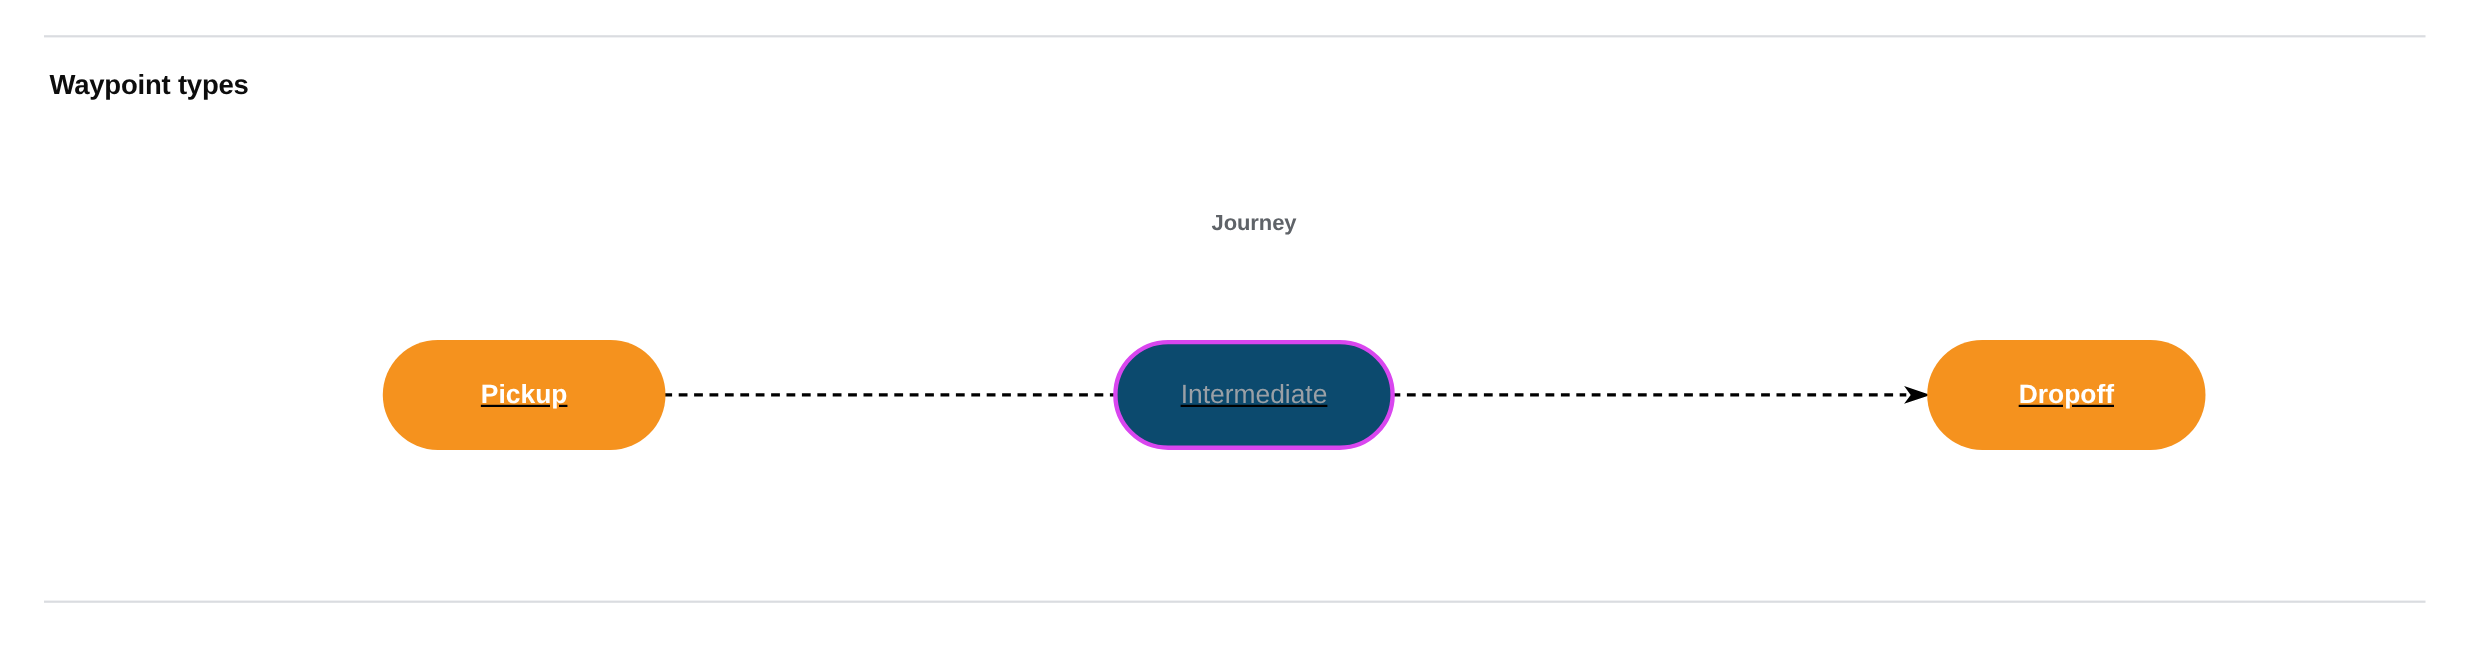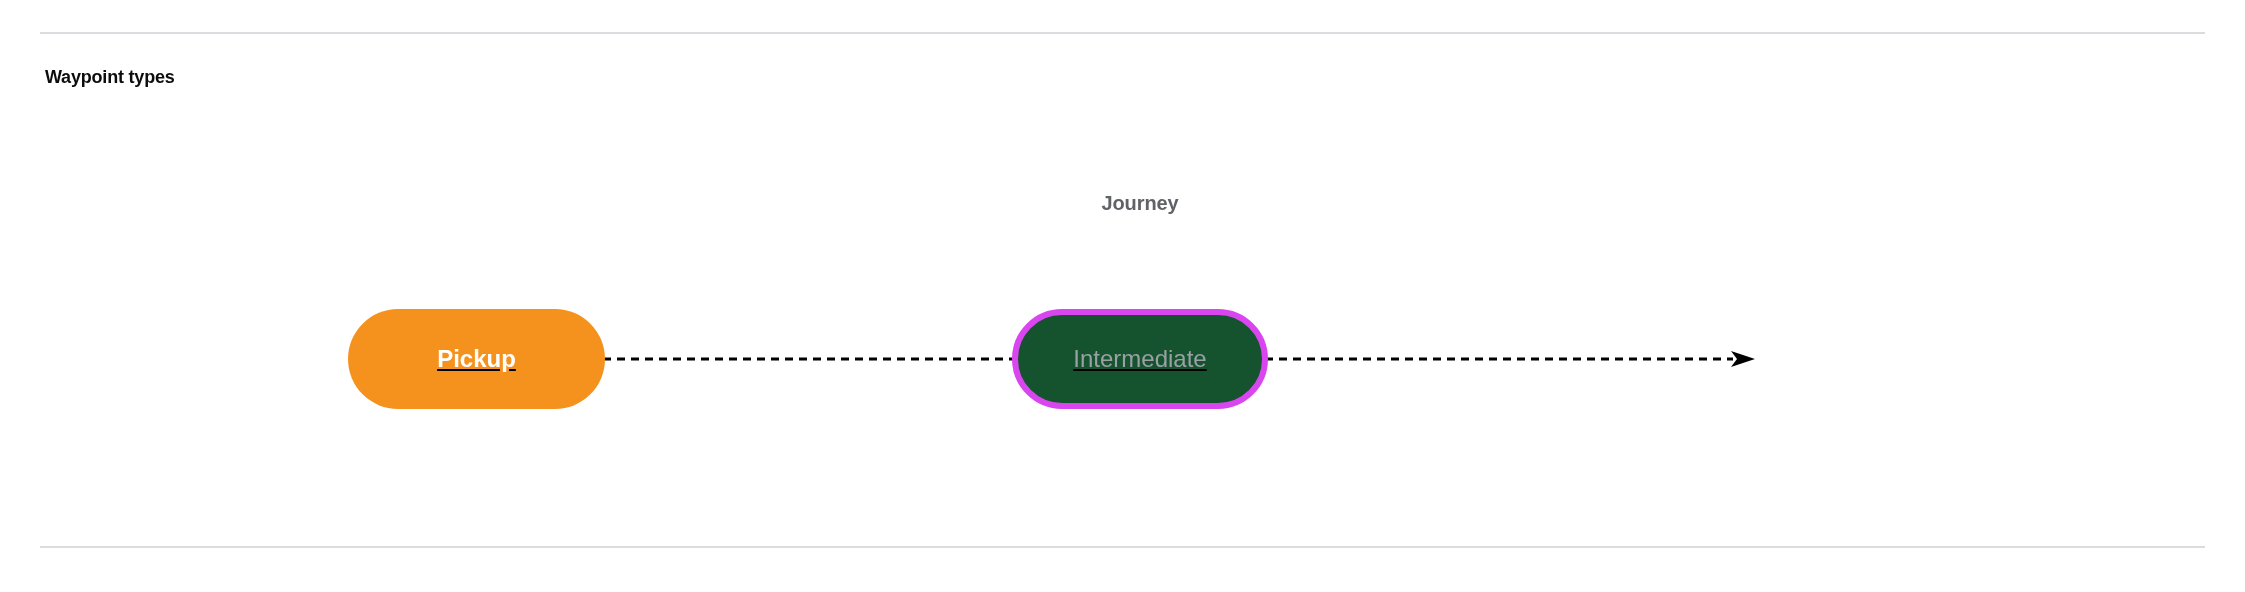--- a/index.html
+++ b/index.html
@@ -28,21 +28,21 @@
     background: #dadce0;
   }
   .divider.top    { top: 32px; }
   .divider.bottom { top: 546px; }
 
   
   .section-title {
     position: absolute;
     left: 45px;
     top: 60px;
-    font-size: 18px;
+    font-size: 25px;
     font-weight: 700;
     color: #0d0d0d;
     letter-spacing: -0.2px;
     line-height: 34px;
     white-space: nowrap;
   }
 
   
   .diagram {
     position: absolute;
@@ -90,22 +90,22 @@
     background: #f5921e;
   }
   .pill.pickup .pill-label {
     color: #ffffff;
     font-weight: 700;
   }
 
   .pill.intermediate {
     left: 1012px;
     width: 256px;
-    background: #14532d;
-    border: 6px solid #d946ef;
+    background: #0c4a6e;
+    border: 4px solid #d946ef;
   }
   .pill.intermediate .pill-label {
     color: #9aa0a6;
     font-weight: 400;
   }
 
   .pill.dropoff {
     left: 1752px;
     width: 253px;
     background: #f5921e;
@@ -152,18 +152,21 @@
     </div>
 
     <div class="pill pickup">
       <span class="pill-label">Pickup</span>
     </div>
 
     <div class="pill intermediate">
       <span class="pill-label">Intermediate</span>
     </div>
 
+    <div class="pill dropoff">
+      <span class="pill-label">Dropoff</span>
+    </div>
 
   </div>
 
   <div class="divider bottom"></div>
 
 </div>
 
 </body></html>

